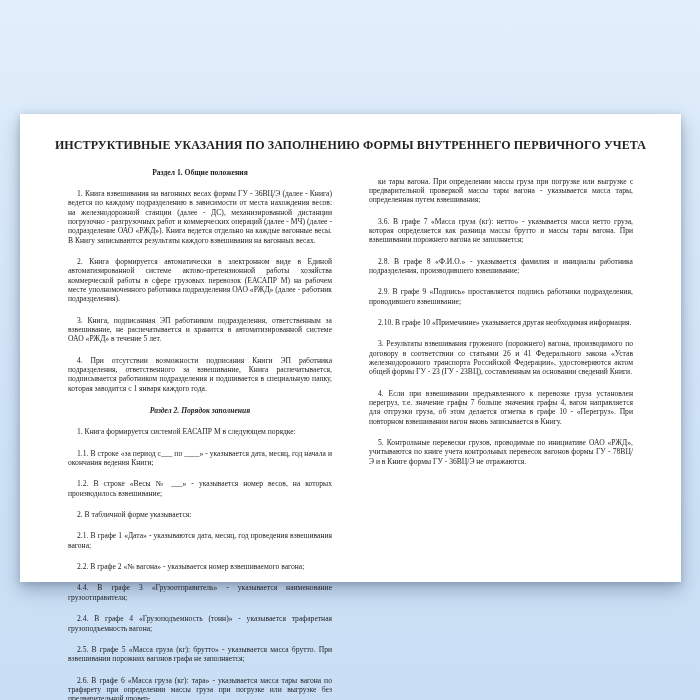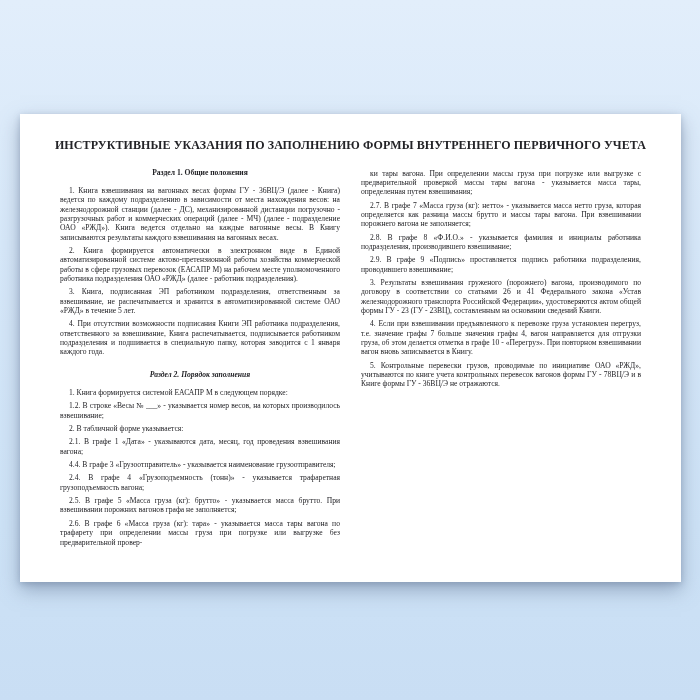--- a/index.html
+++ b/index.html
@@ -42,21 +42,21 @@
     margin-top: 13px;
   }
   .col {
     width: 288px;
     font-size: 7.6px;
     line-height: 9.35px;
     text-align: justify;
     hyphens: auto;
   }
   .col p {
-    margin: 4px;
+    margin: 12px;
     text-indent: 9px;
   }
   .section-heading {
     font-size: 7.6px;
     font-weight: 700;
     text-align: center;
     margin: 3px 0 9px 0;
     line-height: 9.35px;
   }
   .section-heading.second {
@@ -78,34 +78,37 @@
 
       <div class="col">
         <div class="section-heading">Раздел 1. Общие положения</div>
         <p>1. Книга взвешивания на вагонных весах формы ГУ - 36ВЦ/Э (далее - Книга) ведется по каждому подразделению в зависимости от места нахождения весов: на железнодорожной станции (далее - ДС), механизированной дистанции погрузочно - разгрузочных работ и коммерческих операций (далее - МЧ) (далее - подразделение ОАО «РЖД»). Книга ведется отдельно на каждые вагонные весы. В Книгу записываются результаты каждого взвешивания на вагонных весах.</p>
         <p>2. Книга формируется автоматически в электронном виде в Единой автоматизированной системе актово-претензионной работы хозяйства коммерческой работы в сфере грузовых перевозок (ЕАСАПР М) на рабочем месте уполномоченного работника подразделения ОАО «РЖД» (далее - работник подразделения).</p>
         <p>3. Книга, подписанная ЭП работником подразделения, ответственным за взвешивание, не распечатывается и хранится в автоматизированной системе ОАО «РЖД» в течение 5 лет.</p>
         <p>4. При отсутствии возможности подписания Книги ЭП работника подразделения, ответственного за взвешивание, Книга распечатывается, подписывается работником подразделения и подшивается в специальную папку, которая заводится с 1 января каждого года.</p>
 
         <div class="section-heading second">Раздел 2. Порядок заполнения</div>
         <p>1. Книга формируется системой ЕАСАПР М в следующем порядке:</p>
+        <p>1.1. В строке «за период с___ по ____» - указывается дата, месяц, год начала и окончания ведения Книги;</p>
         <p>1.2. В строке «Весы № ___» - указывается номер весов, на которых производилось взвешивание;</p>
         <p>2. В табличной форме указывается:</p>
         <p>2.1. В графе 1 «Дата» - указываются дата, месяц, год проведения взвешивания вагона;</p>
+        <p>2.2. В графе 2 «№ вагона» - указывается номер взвешиваемого вагона;</p>
         <p>4.4. В графе 3 «Грузоотправитель» - указывается наименование грузоотправителя;</p>
         <p>2.4. В графе 4 «Грузоподъемность (тонн)» - указывается трафаретная грузоподъемность вагона;</p>
         <p>2.5. В графе 5 «Масса груза (кг): брутто» - указывается масса брутто. При взвешивании порожних вагонов графа не заполняется;</p>
         <p>2.6. В графе 6 «Масса груза (кг): тара» - указывается масса тары вагона по трафарету при определении массы груза при погрузке или выгрузке без предварительной провер-</p>
       </div>
 
       <div class="col">
         <p>ки тары вагона. При определении массы груза при погрузке или выгрузке с предварительной проверкой массы тары вагона - указывается масса тары, определенная путем взвешивания;</p>
-        <p>2.7. В графе 7 «Масса груза (кг): нетто» - указывается масса нетто груза, которая определяется как разница массы брутто и массы тары вагона. При взвешивании порожнего вагона не заполняется;</p>
+        <p>3.6. В графе 7 «Масса груза (кг): нетто» - указывается масса нетто груза, которая определяется как разница массы брутто и массы тары вагона. При взвешивании порожнего вагона не заполняется;</p>
         <p>2.8. В графе 8 «Ф.И.О.» - указывается фамилия и инициалы работника подразделения, производившего взвешивание;</p>
         <p>2.9. В графе 9 «Подпись» проставляется подпись работника подразделения, проводившего взвешивание;</p>
+        <p>2.10. В графе 10 «Примечание» указывается другая необходимая информация.</p>
         <p>3. Результаты взвешивания груженого (порожнего) вагона, производимого по договору в соответствии со статьями 26 и 41 Федерального закона «Устав железнодорожного транспорта Российской Федерации», удостоверяются актом общей формы ГУ - 23 (ГУ - 23ВЦ), составленным на основании сведений Книги.</p>
         <p>4. Если при взвешивании предъявленного к перевозке груза установлен перегруз, т.е. значение графы 7 больше значения графы 4, вагон направляется для отгрузки груза, об этом делается отметка в графе 10 - «Перегруз». При повторном взвешивании вагон вновь записывается в Книгу.</p>
         <p>5. Контрольные перевески грузов, проводимые по инициативе ОАО «РЖД», учитываются по книге учета контрольных перевесок вагонов формы ГУ - 78ВЦ/Э и в Книге формы ГУ - 36ВЦ/Э не отражаются.</p>
       </div>
 
     </div>
   </div>
 </div>
 
 </body></html>

